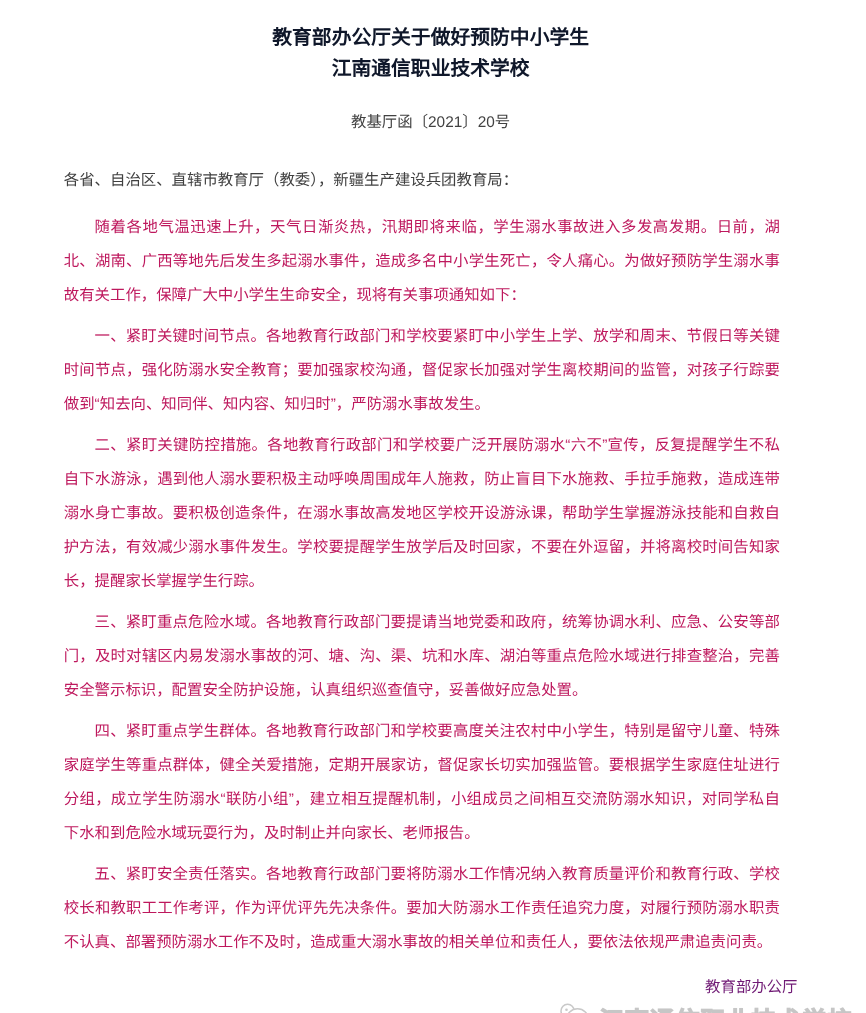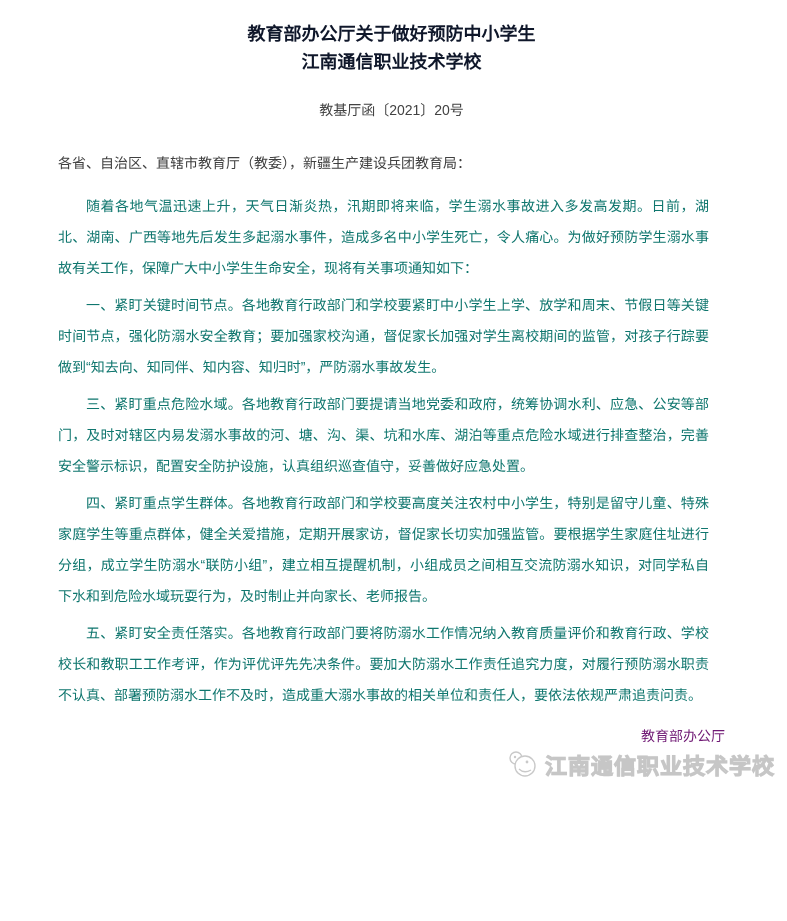--- a/index.html
+++ b/index.html
@@ -40,21 +40,21 @@
     line-height: 31px;
     margin: 28px 0 12px 0;
     color: #404040;
   }
   .para {
     font-size: 14px;
     line-height: 31px;
     text-align: justify;
     text-indent: 2em;
     margin: 0 16px 6px 0;
-    color: #0f766e;
+    color: #be185d;
   }
   .signature-block {
     margin-top: 14px;
     text-align: right;
   }
   .signature-org {
     font-size: 14px;
     line-height: 22px;
     color: #701a75;
   }
@@ -90,20 +90,21 @@
     <div>教育部办公厅关于做好预防中小学生</div>
     <div>江南通信职业技术学校</div>
   </div>
 
   <div class="doc-number">教基厅函〔2021〕20号</div>
 
   <div class="salutation">各省、自治区、直辖市教育厅（教委），新疆生产建设兵团教育局：</div>
 
   <p class="para">随着各地气温迅速上升，天气日渐炎热，汛期即将来临，学生溺水事故进入多发高发期。日前，湖北、湖南、广西等地先后发生多起溺水事件，造成多名中小学生死亡，令人痛心。为做好预防学生溺水事故有关工作，保障广大中小学生生命安全，现将有关事项通知如下：</p>
   <p class="para">一、紧盯关键时间节点。各地教育行政部门和学校要紧盯中小学生上学、放学和周末、节假日等关键时间节点，强化防溺水安全教育；要加强家校沟通，督促家长加强对学生离校期间的监管，对孩子行踪要做到“知去向、知同伴、知内容、知归时”，严防溺水事故发生。</p>
+  <p class="para">二、紧盯关键防控措施。各地教育行政部门和学校要广泛开展防溺水“六不”宣传，反复提醒学生不私自下水游泳，遇到他人溺水要积极主动呼唤周围成年人施救，防止盲目下水施救、手拉手施救，造成连带溺水身亡事故。要积极创造条件，在溺水事故高发地区学校开设游泳课，帮助学生掌握游泳技能和自救自护方法，有效减少溺水事件发生。学校要提醒学生放学后及时回家，不要在外逗留，并将离校时间告知家长，提醒家长掌握学生行踪。</p>
   <p class="para">三、紧盯重点危险水域。各地教育行政部门要提请当地党委和政府，统筹协调水利、应急、公安等部门，及时对辖区内易发溺水事故的河、塘、沟、渠、坑和水库、湖泊等重点危险水域进行排查整治，完善安全警示标识，配置安全防护设施，认真组织巡查值守，妥善做好应急处置。</p>
   <p class="para">四、紧盯重点学生群体。各地教育行政部门和学校要高度关注农村中小学生，特别是留守儿童、特殊家庭学生等重点群体，健全关爱措施，定期开展家访，督促家长切实加强监管。要根据学生家庭住址进行分组，成立学生防溺水“联防小组”，建立相互提醒机制，小组成员之间相互交流防溺水知识，对同学私自下水和到危险水域玩耍行为，及时制止并向家长、老师报告。</p>
   <p class="para">五、紧盯安全责任落实。各地教育行政部门要将防溺水工作情况纳入教育质量评价和教育行政、学校校长和教职工工作考评，作为评优评先先决条件。要加大防溺水工作责任追究力度，对履行预防溺水职责不认真、部署预防溺水工作不及时，造成重大溺水事故的相关单位和责任人，要依法依规严肃追责问责。</p>
 
   <div class="signature-block">
     <div class="signature-org">教育部办公厅</div>
 
     <div class="stamp-row">
       <svg class="stamp-logo" viewBox="0 0 32 30" xmlns="http://www.w3.org/2000/svg">
         <circle cx="9" cy="9" r="6" fill="#ffffff" stroke="#c9c9c9" stroke-width="1.4"></circle>

